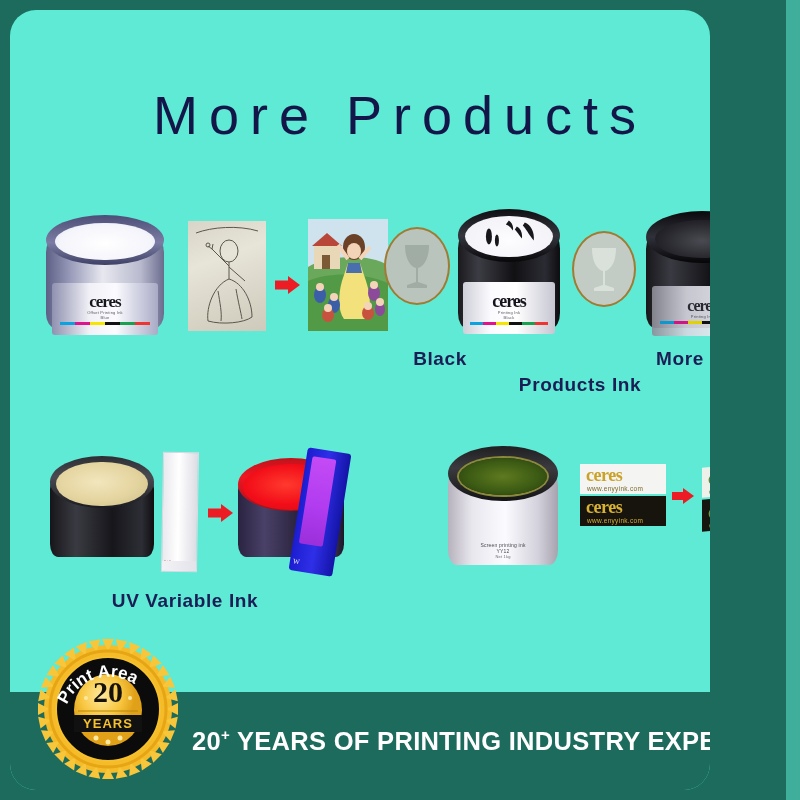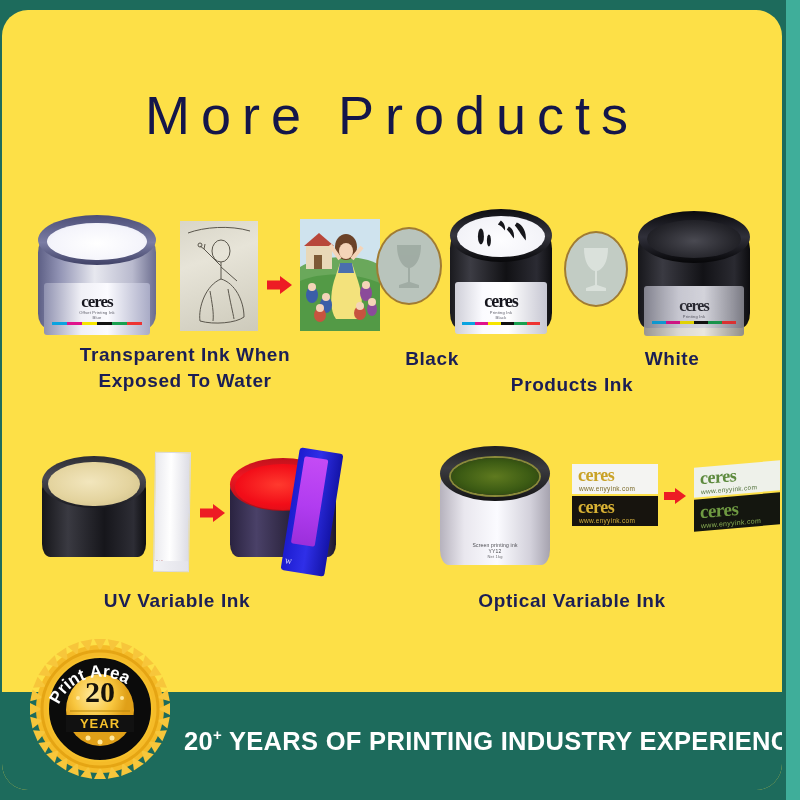--- a/index.html
+++ b/index.html
@@ -12,23 +12,23 @@
     position:relative;width:800px;height:800px;
     background:#1d6b5c;
     overflow:hidden;
   }
   
   .accent-strip{
     position:absolute;right:0;top:0;width:14px;height:800px;
     background:#3fae9a;
   }
   .canvas{
-    position:absolute;left:2px;top:10px;
-    width:780px;height:780px;
-    background:#fde047;
+    position:absolute;left:10px;top:10px;
+    width:700px;height:780px;
+    background:#5eead4;
     border-radius:26px;
     overflow:hidden;
   }
 
   
   .title{
     position:absolute;left:0;top:74px;width:780px;
     text-align:center;
     font-size:54px;
     letter-spacing:11px;
@@ -230,22 +230,20 @@
               <circle cx="26" cy="78" r="4"></circle>
             <circle cx="66" cy="66" r="4"></circle>
               <circle cx="72" cy="83" r="4"></circle>
             <circle cx="20" cy="89" r="4"></circle>
               <circle cx="60" cy="87" r="4"></circle>
           </g>
         </svg>
       </div>
     </div>
 
-    <div class="caption" style="left:18px;top:332px;width:330px;">Transparent Ink When
-Exposed To Water</div>
 
     <div class="prod" style="left:370px;top:195px;width:185px;height:140px;">
 
       <div class="wm" style="left:4px;top:22px;width:62px;height:74px;background:#b9c4bc;">
         <svg width="40" height="52" viewBox="0 0 40 52" class="glass">
           <path d="M8 5 L32 5 C32 20 26 27 21 28 L21 42 L30 45 L30 48 L10 48 L10 45 L19 42 L19 28 C14 27 8 20 8 5 Z" fill="#7f8c84"></path>
         </svg>
       </div>
 
       <div class="bucket" style="left:78px;top:4px;width:102px;height:132px;">
@@ -297,21 +295,21 @@
               <i style="background:#e0138c"></i>
               <i style="background:#f6e500"></i>
               <i style="background:#111"></i>
               <i style="background:#19a050"></i>
               <i style="background:#e33"></i>
           </span>
         </div>
       </div>
     </div>
 
-    <div class="caption" style="left:600px;top:336px;width:140px;">White</div>
+    <div class="caption" style="left:600px;top:336px;width:140px;">More</div>
 
     <div class="caption" style="left:420px;top:362px;width:300px;">Products Ink</div>
 
     <div class="prod" style="left:30px;top:432px;width:330px;height:140px;">
 
       <div class="bucket" style="left:10px;top:14px;width:104px;height:112px;">
         <div class="body" style="background:linear-gradient(90deg,#16161a 0%,#3a3a42 25%,#16161b 60%,#2d2d35 88%,#0e0e11 100%);"></div>
         <div class="rim" style="height:46%;background:linear-gradient(180deg,#2d2d34 0%,#4a4a52 40%,#1b1b21 100%);"></div>
         <div class="inner" style="left:6%;top:5%;width:88%;height:40%;background:radial-gradient(ellipse at 45% 45%,#f2e6bd 0%,#e4d49f 55%,#cbbb84 100%);"></div>
       </div>
@@ -370,21 +368,20 @@
       <div class="card" style="left:262px;top:22px;width:86px;height:30px;background:#eef1ea;transform:skewY(-5deg);">
         <span style="position:absolute;left:6px;top:1px;font-family:'Liberation Serif',serif;font-size:18px;font-weight:700;color:#5d8a3e;letter-spacing:-.5px;">ceres</span>
         <span style="position:absolute;left:7px;bottom:2px;font-size:6.5px;color:#4f6f38;letter-spacing:.3px;">www.enyyink.com</span>
       </div>
       <div class="card" style="left:262px;top:54px;width:86px;height:32px;background:#14160f;transform:skewY(-5deg);">
         <span style="position:absolute;left:6px;top:2px;font-family:'Liberation Serif',serif;font-size:19px;font-weight:700;color:#6f9a42;letter-spacing:-.5px;">ceres</span>
         <span style="position:absolute;left:7px;bottom:2px;font-size:7px;color:#8ab055;letter-spacing:.3px;">www.enyyink.com</span>
       </div>
     </div>
 
-    <div class="caption" style="left:400px;top:578px;width:340px;text-align:center;">Optical Variable Ink</div>
 
     <div class="banner">
       <div class="banner-text">
         <span>20</span><span class="plus">+</span>
         <span>YEARS OF PRINTING INDUSTRY EXPERIENCE</span>
       </div>
     </div>
 
     <div class="badge">
       <div class="spikes">
@@ -453,18 +450,18 @@
             <circle cx="44" cy="84" r="2"></circle>
               <circle cx="96" cy="84" r="2"></circle>
             <circle cx="58" cy="102" r="2.5"></circle>
               <circle cx="70" cy="106" r="2.5"></circle>
               <circle cx="82" cy="102" r="2.5"></circle>
           </g>
         </svg>
       </div>
       <div class="num">20</div>
       <div class="yearband">
-        <span>YEAR</span>
+        <span>YEARS</span>
       </div>
     </div>
 
   </div>
 </div>
 
 </body></html>

